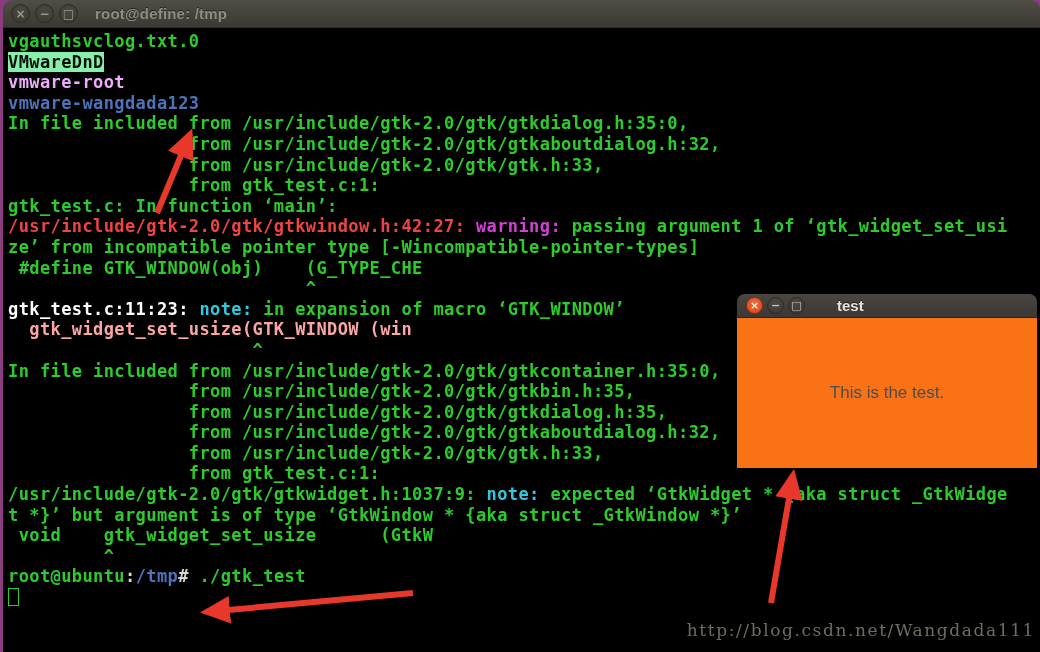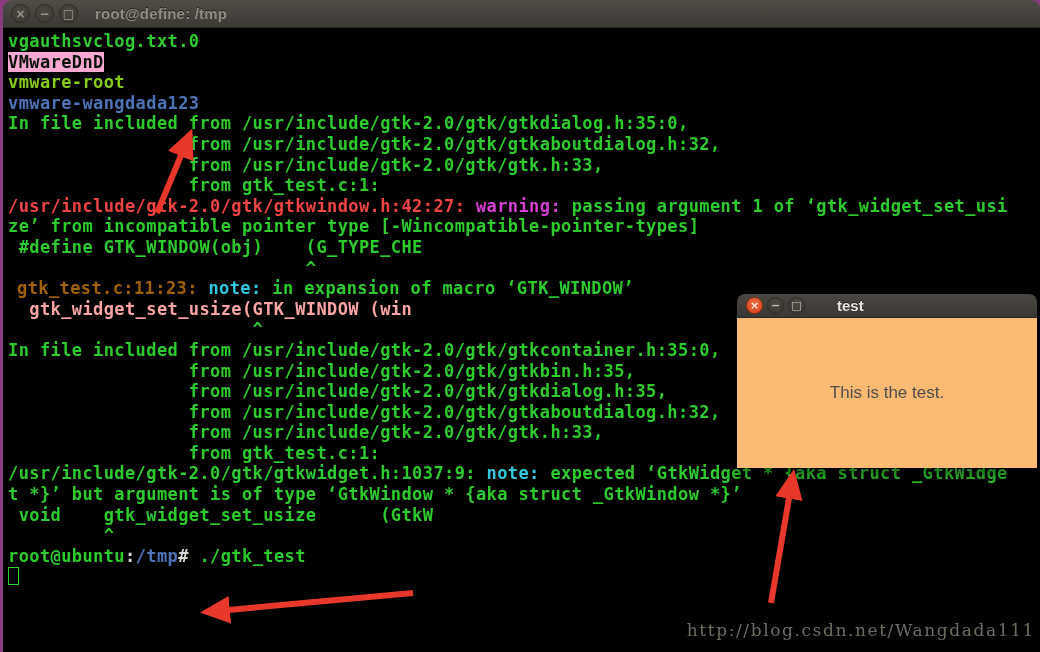--- a/index.html
+++ b/index.html
@@ -77,21 +77,21 @@
   }
   .tw-close { background:radial-gradient(circle at 50% 35%, #ee6a43, #d94515); border:1px solid #8f2b0c; color:#fbe9e2; }
   .tw-grey  { background:radial-gradient(circle at 50% 35%, #4c4941, #3a3832); border:1px solid #2b2925; color:#c6c3ba; }
   .tw-title {
     color:#e8e5df; font:bold 15px "Liberation Sans", sans-serif;
     margin-left:28px;
     text-shadow:0 -1px 0 rgba(0,0,0,.55);
   }
   .tw-body {
     position:absolute; top:24px; left:0; right:0; bottom:0;
-    background:#fdba74;
+    background:#f97316;
     display:flex; align-items:center; justify-content:center;
   }
   .tw-label { color:#4d4d4d; font:17px "Liberation Sans", sans-serif; }
 
   
   .arrows-svg { position:absolute; left:0; top:0; width:1040px; height:652px; pointer-events:none; }
   .watermark {
     position:absolute; top:620px; right:5px;
     font:17px "DejaVu Serif", serif;
     letter-spacing:1.6px;
@@ -105,32 +105,33 @@
 
 <div class="terminal">
   <div class="term-titlebar">
     <span class="tb-btn">×</span>
     <span class="tb-btn">−</span>
     <span class="tb-btn">□</span>
     <span class="term-title">root@define: /tmp</span>
   </div>
   <div class="term-body">
       <div class="term-line"><span style="color: rgb(44, 204, 44);">vgauthsvclog.txt.0</span></div>
-      <div class="term-line"><span style="color: rgb(6, 16, 6); background: #f9a8d4;">VMwareDnD</span></div>
-      <div class="term-line"><span style="color: #84cc16; margin-top: 7px;">vmware-root</span></div>
+      <div class="term-line"><span style="color: rgb(6, 16, 6); background: #86efac;">VMwareDnD</span></div>
+      <div class="term-line"><span style="color: #f0abfc; margin-top: 7px;">vmware-root</span></div>
       <div class="term-line"><span style="color: rgb(77, 115, 184);">vmware-wangdada123</span></div>
       <div class="term-line"><span style="color: rgb(44, 204, 44);">In file included from /usr/include/gtk-2.0/gtk/gtkdialog.h:35:0,</span></div>
       <div class="term-line"><span style="color: rgb(44, 204, 44);">                 from /usr/include/gtk-2.0/gtk/gtkaboutdialog.h:32,</span></div>
       <div class="term-line"><span style="color: rgb(44, 204, 44);">                 from /usr/include/gtk-2.0/gtk/gtk.h:33,</span></div>
       <div class="term-line"><span style="color: rgb(44, 204, 44);">                 from gtk_test.c:1:</span></div>
+      <div class="term-line"><span style="color: rgb(44, 204, 44);">gtk_test.c: In function ‘main’:</span></div>
       <div class="term-line"><span style="color: #ef4444;">/usr/include/gtk-2.0/gtk/gtkwindow.h:42:27: </span><span style="color: rgb(213, 63, 213);">warning:</span><span style="color: rgb(44, 204, 44);"> passing argument 1 of ‘gtk_widget_set_usi</span></div>
       <div class="term-line"><span style="color: rgb(44, 204, 44);">ze’ from incompatible pointer type [-Wincompatible-pointer-types]</span></div>
       <div class="term-line"><span style="color: rgb(44, 204, 44);"> #define GTK_WINDOW(obj)    (G_TYPE_CHE</span></div>
       <div class="term-line"><span style="color: rgb(44, 204, 44);">                            ^</span></div>
-      <div class="term-line"><span style="color: #a16207; margin-left: 9px;">gtk_test.c:11:23: </span><span style="color: rgb(49, 200, 223);">note:</span><span style="color: rgb(44, 204, 44);"> in expansion of macro ‘GTK_WINDOW’</span></div>
+      <div class="term-line"><span style="color: #ffffff;">gtk_test.c:11:23: </span><span style="color: rgb(49, 200, 223);">note:</span><span style="color: rgb(44, 204, 44);"> in expansion of macro ‘GTK_WINDOW’</span></div>
       <div class="term-line"><span style="color: #fca5a5;">  gtk_widget_set_usize(GTK_WINDOW (win</span></div>
       <div class="term-line"><span style="color: rgb(44, 204, 44);">                       ^</span></div>
       <div class="term-line"><span style="color: rgb(44, 204, 44);">In file included from /usr/include/gtk-2.0/gtk/gtkcontainer.h:35:0,</span></div>
       <div class="term-line"><span style="color: rgb(44, 204, 44);">                 from /usr/include/gtk-2.0/gtk/gtkbin.h:35,</span></div>
       <div class="term-line"><span style="color: rgb(44, 204, 44);">                 from /usr/include/gtk-2.0/gtk/gtkdialog.h:35,</span></div>
       <div class="term-line"><span style="color: rgb(44, 204, 44);">                 from /usr/include/gtk-2.0/gtk/gtkaboutdialog.h:32,</span></div>
       <div class="term-line"><span style="color: rgb(44, 204, 44);">                 from /usr/include/gtk-2.0/gtk/gtk.h:33,</span></div>
       <div class="term-line"><span style="color: rgb(44, 204, 44);">                 from gtk_test.c:1:</span></div>
       <div class="term-line"><span style="color: rgb(44, 204, 44);">/usr/include/gtk-2.0/gtk/gtkwidget.h:1037:9: </span><span style="color: rgb(49, 200, 223);">note:</span><span style="color: rgb(44, 204, 44);"> expected ‘GtkWidget * {aka struct _GtkWidge</span></div>
       <div class="term-line"><span style="color: rgb(44, 204, 44);">t *}’ but argument is of type ‘GtkWindow * {aka struct _GtkWindow *}’</span></div>

